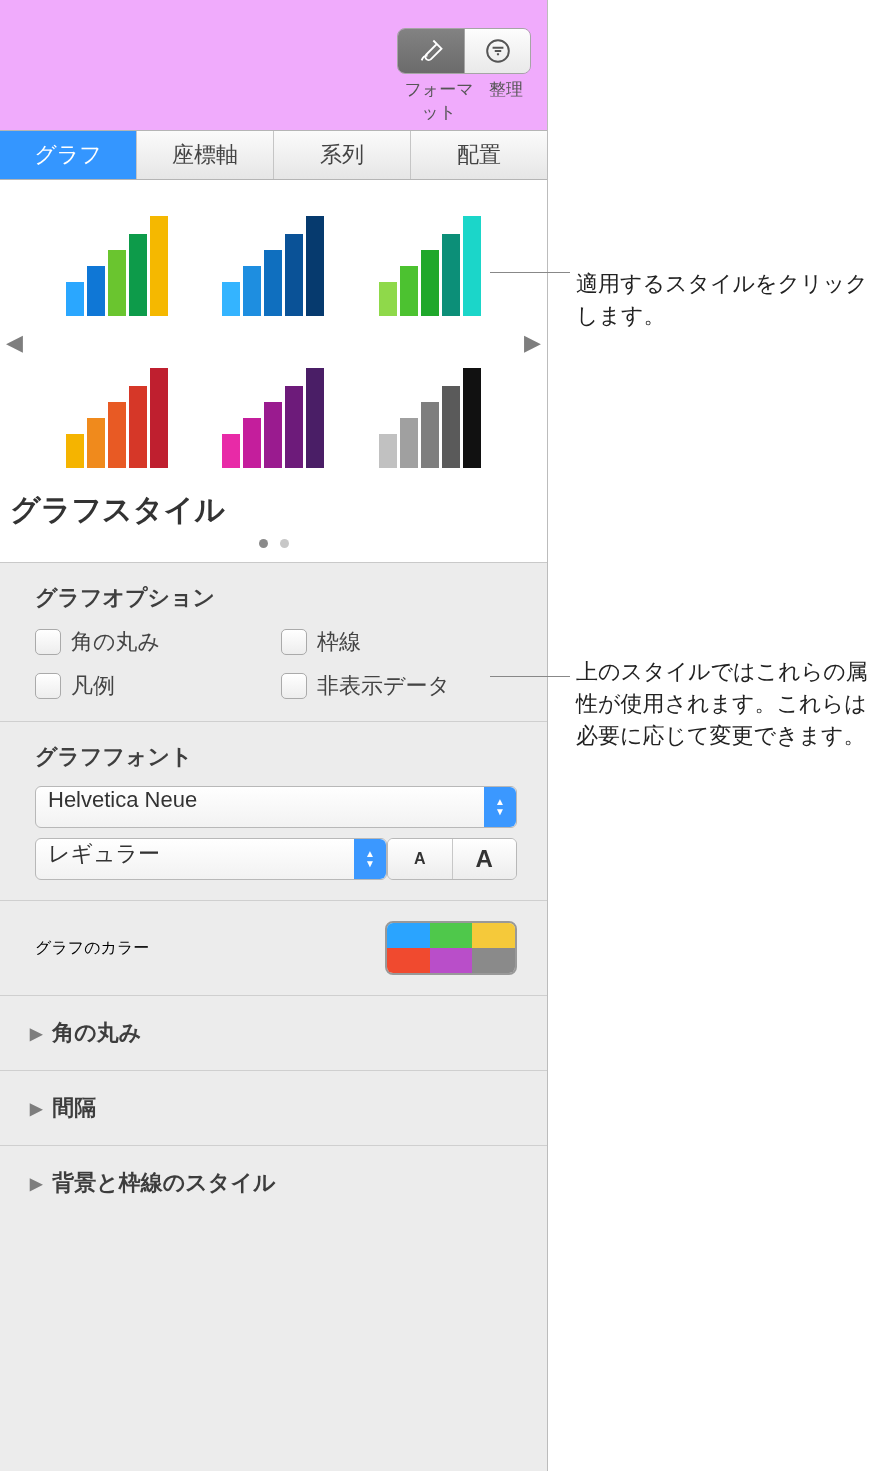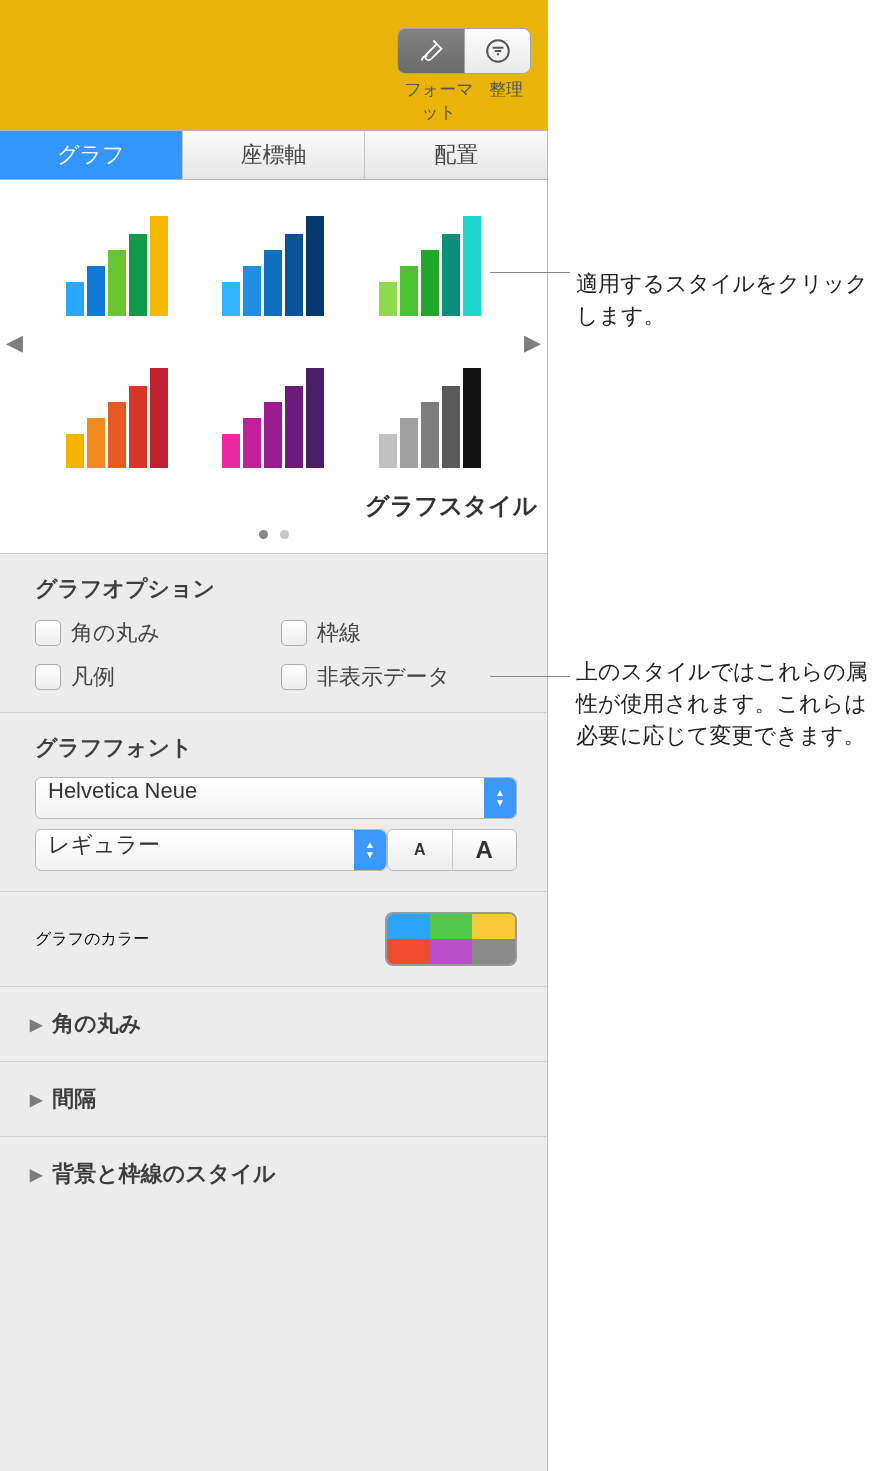--- a/index.html
+++ b/index.html
@@ -19,21 +19,21 @@
     height: 1471px;
   }
   .toolbar {
     height: 130px;
     display: flex;
     align-items: flex-end;
     justify-content: flex-end;
     padding-right: 16px;
     padding-bottom: 6px;
     gap: 0;
-    background: #eab308;
+    background: #f0abfc;
   }
   .toolbar-group {
     display: flex;
     flex-direction: column;
     align-items: center;
   }
   .toolbar-seg {
     display: flex;
     border: 1px solid #a5a5a5;
     border-radius: 8px;
@@ -105,22 +105,22 @@
     position: absolute;
     top: 150px;
     font-size: 22px;
     color: #7e7e7e;
     cursor: pointer;
     user-select: none;
   }
   .nav-left { left: 6px; }
   .nav-right { right: 6px; }
   .styles-title {
-    text-align: right;
-    font-size: 24px;
+    text-align: left;
+    font-size: 30px;
     font-weight: 600;
     margin-top: 22px;
     color: #333;
   }
   .dots {
     display: flex;
     justify-content: center;
     gap: 12px;
     margin-top: 8px;
   }
@@ -280,20 +280,21 @@
       <div class="toolbar-labels">
         <div class="toolbar-label" style="width:84px">フォーマット</div>
         <div class="toolbar-label" style="width:50px">整理</div>
       </div>
     </div>
   </div>
 
   <div class="tabs">
     <div class="tab active">グラフ</div>
     <div class="tab">座標軸</div>
+    <div class="tab">系列</div>
     <div class="tab">配置</div>
   </div>
 
   <div class="styles-area">
     <div class="nav-arrow nav-left">◀</div>
     <div class="nav-arrow nav-right">▶</div>
     <div class="styles-grid" id="styles-grid">
         <div class="style-thumb">
           <div class="bar" style="height: 34px; background: rgb(42, 167, 255);"></div>
           <div class="bar" style="height: 50px; background: rgb(15, 119, 214);"></div>

